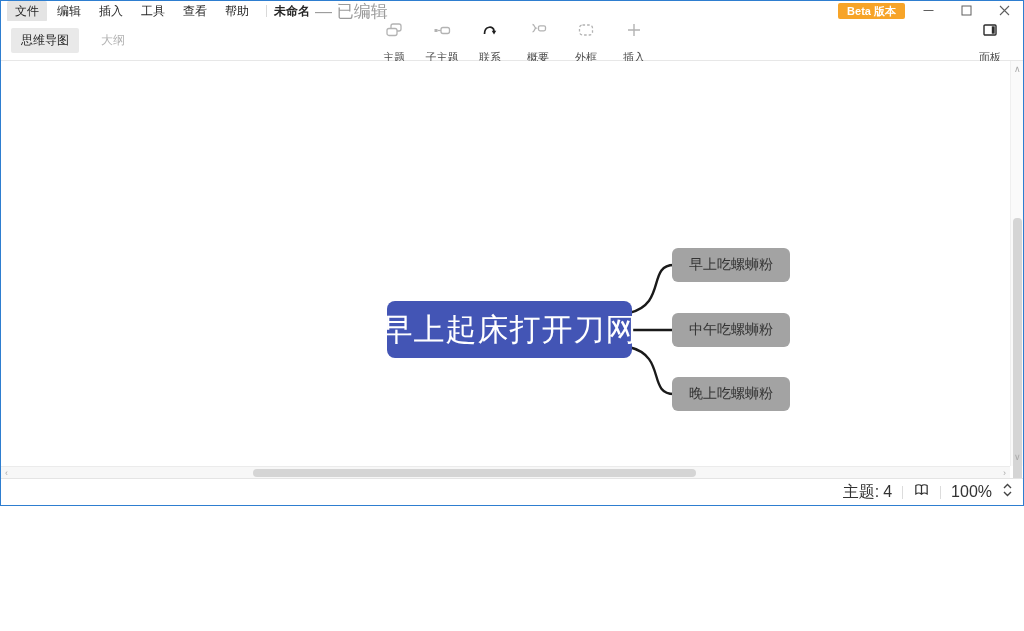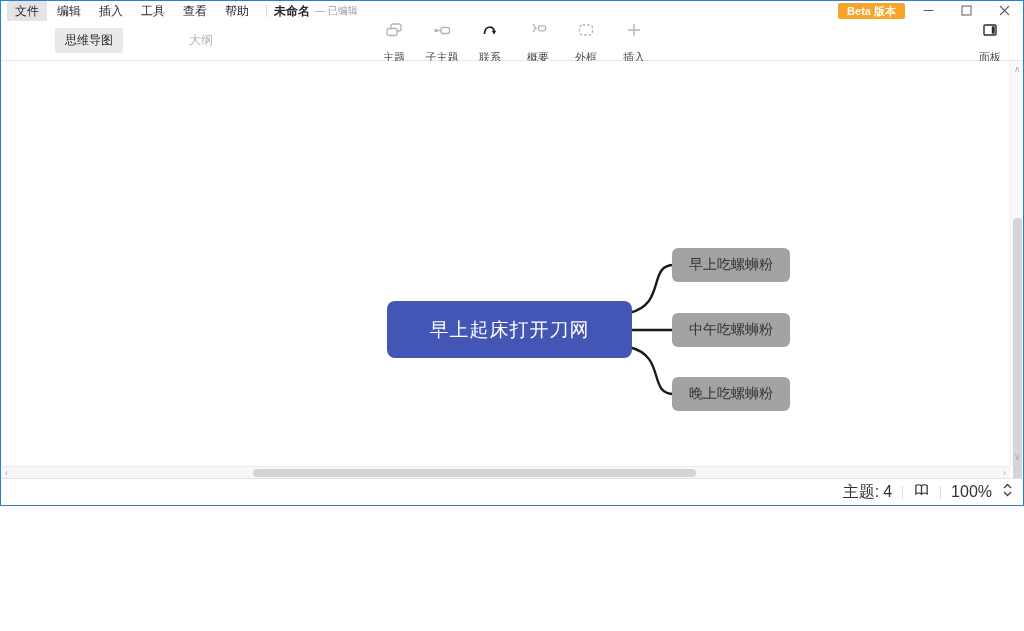--- a/index.html
+++ b/index.html
@@ -9,45 +9,45 @@
     width:1024px; height:506px; border:1px solid #2e7ed0;
     display:flex; flex-direction:column; background:#fff; position:relative; overflow:hidden;
   }
 
   
   .menubar { height:20px; flex:0 0 20px; display:flex; align-items:center; padding-left:6px; background:#fff; }
   .menu-item { font-size:12px; color:#262626; padding:2px 8px; margin-right:2px; cursor:default; border-radius:2px; }
   .menu-item.active { background:#e4e4e4; }
   .mb-sep { width:1px; height:12px; background:#d9d9d9; margin:0 7px; }
   .doc-title { font-size:12px; color:#262626; font-weight:700; }
-  .doc-state { font-size:10px; color:#9b9b9b; margin-left:5px; font-weight:400; }
+  .doc-state { font-size:17px; color:#9b9b9b; margin-left:5px; font-weight:400; }
   .mb-right { margin-left:auto; display:flex; align-items:center; height:100%; }
   .beta-badge { background:#f7a428; color:#fff; font-size:11px; font-weight:700; padding:2px 9px; border-radius:2px; margin-right:4px; line-height:12px; }
   .win-btn { width:38px; height:20px; display:flex; align-items:center; justify-content:center; color:#5f5f5f; }
   .win-btn svg { stroke:#5f5f5f; }
 
   
   .toolbar { height:40px; flex:0 0 40px; position:relative; background:#fff; border-bottom:1px solid #e7e7e7; }
   .tabs { position:absolute; left:10px; top:0; height:100%; display:flex; align-items:center; gap:12px; }
-  .tab { font-size:12px; padding:4px 10px; border-radius:2px;margin-left:44px; }
+  .tab { font-size:12px; padding:4px 10px; border-radius:2px; }
   .tab.active { background:#e9e9e9; color:#262626; }
   .tab.inactive { color:#b3b3b3; background:transparent; }
   .tools-center { position:absolute; left:369px; top:0; height:100%; display:flex; }
   .tools-zen { position:absolute; left:771px; top:0; height:100%; display:flex; }
   .tool-panel-wrap { position:absolute; right:9px; top:0; height:100%; display:flex; }
   .tool { width:48px; display:flex; flex-direction:column; align-items:center; justify-content:center; padding-top:2px; cursor:default; }
   .tool .ticon { height:18px; display:flex; align-items:center; justify-content:center; }
   .tool .tlabel { font-size:11px; color:#4a4a4a; margin-top:12px; line-height:12px; white-space:nowrap; }
   .ticon svg { display:block; }
 
   
   .canvas { flex:1 1 auto; position:relative; background:#fff; overflow:hidden; }
   .connectors { position:absolute; left:0; top:0; pointer-events:none; }
   .node { position:absolute; display:flex; align-items:center; justify-content:center; white-space:nowrap; }
-  .node-root { left:386px; top:240px; width:245px; height:57px; background:#4355b5; color:#fff; font-size:19px; border-radius:8px; letter-spacing:1px; }
+  .node-root { left:386px; top:240px; width:245px; height:57px; background:#4355b5; color:#fff; font-size:31px; border-radius:8px; letter-spacing:1px; }
   .node-child { left:671px; width:118px; height:34px; background:#a3a3a3; color:#333; font-size:14px; border-radius:6px; }
   .child-0 { top:187px; } .child-1 { top:252px; } .child-2 { top:316px; }
 
   
   .hscroll { position:absolute; left:0; right:13px; bottom:0; height:12px; background:#f7f7f7; border-top:1px solid #ebebeb; }
   .hthumb { position:absolute; left:252px; top:2px; width:443px; height:8px; background:#d5d5d5; border-radius:4px; }
   .vscroll { position:absolute; top:0; bottom:12px; right:0; width:13px; background:#fafafa; border-left:1px solid #efefef; }
   .vthumb { position:absolute; top:157px; left:2px; width:9px; height:273px; background:#d5d5d5; border-radius:4px; }
   .scroll-arrow { position:absolute; color:#a9a9a9; font-size:9px; line-height:9px; }
   .ha-left { left:4px; top:2px; } .ha-right { right:4px; top:2px; }

